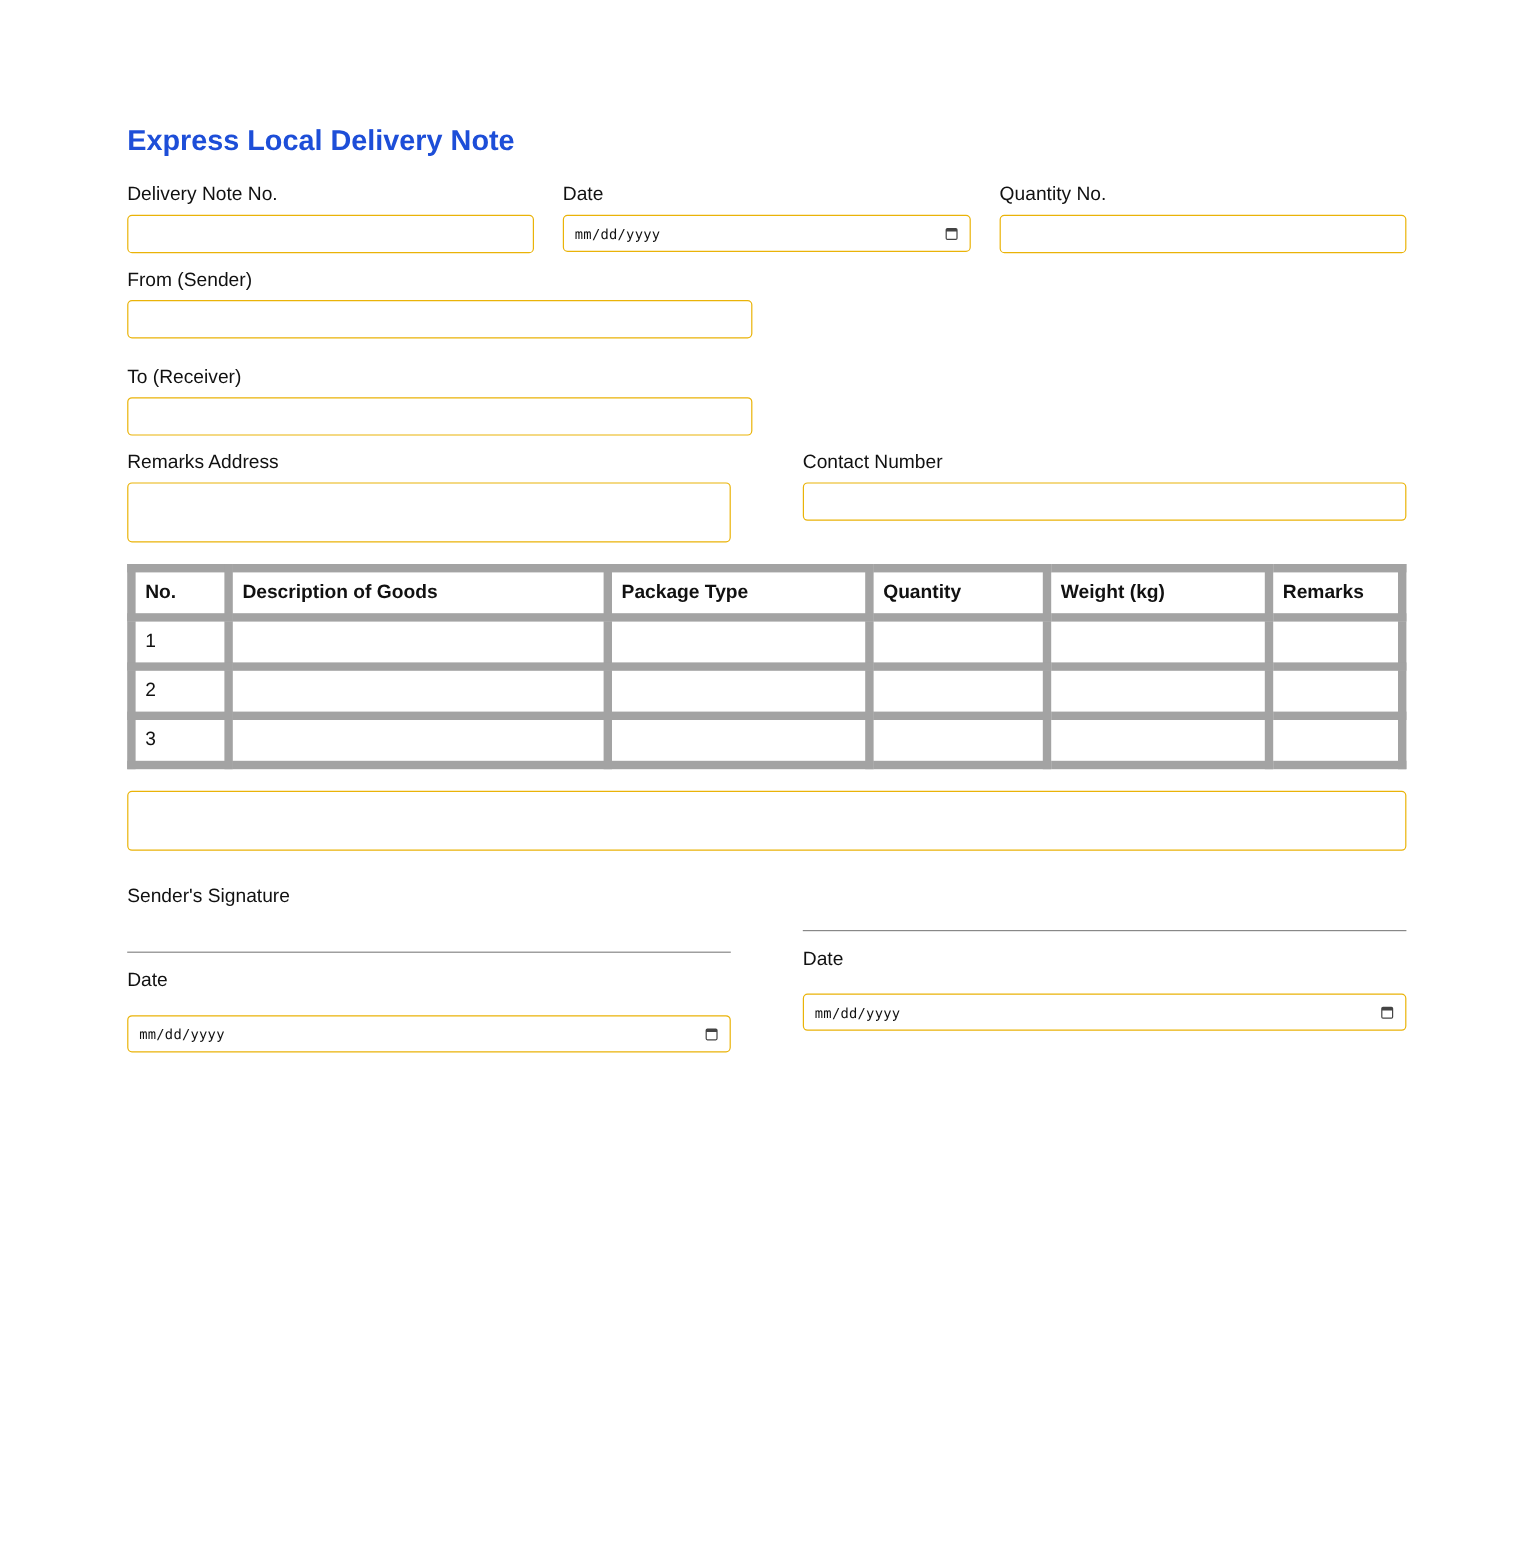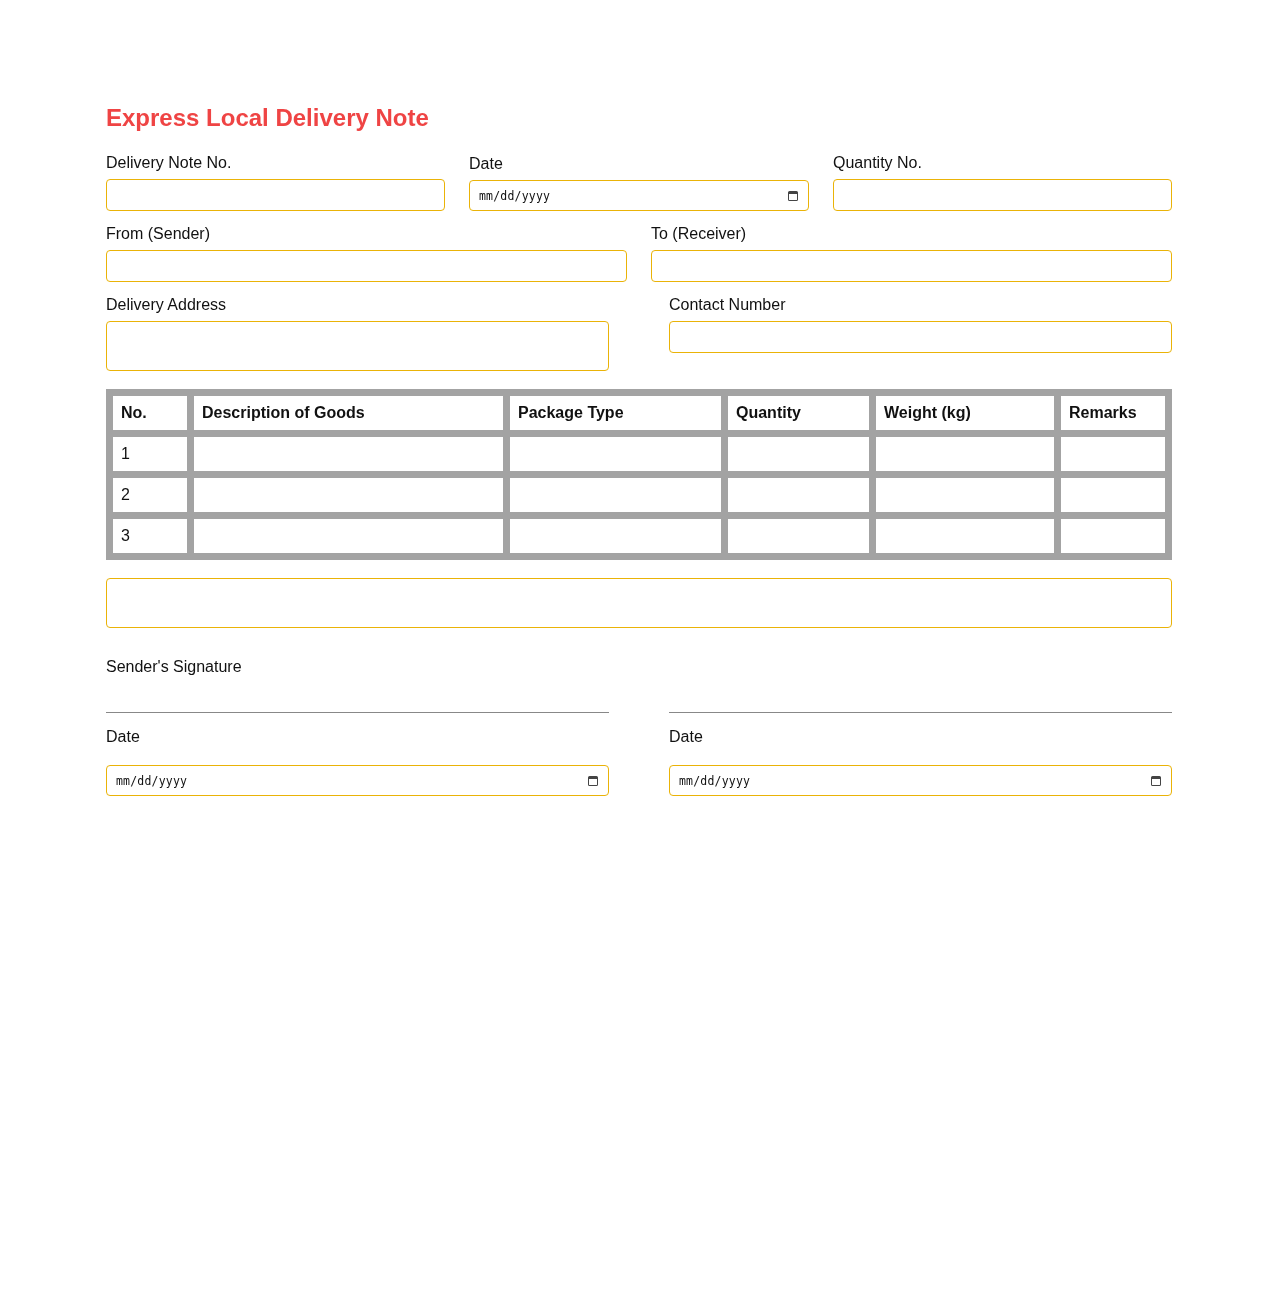--- a/index.html
+++ b/index.html
@@ -1,20 +1,20 @@
 <!DOCTYPE html>
 <html><head>
 <meta charset="utf-8">
 <style>
   html, body { margin: 0; padding: 0; background: #ffffff; }
   body { font-family: "Liberation Sans", sans-serif; color: #111; font-size: 16px; width: 1278px; height: 1300px; position: relative; }
   .page { position: absolute; left: 106px; top: 96px; width: 1066px; }
-  h1 { margin: 0; font-size: 24px; font-weight: bold; line-height: 44px; height: 44px; color: #ef4444; }
+  h1 { margin: 0; font-size: 24px; font-weight: bold; line-height: 44px; height: 44px; color: #1d4ed8; }
   .row { display: flex; }
-  .field { display: flex; flex-direction: column; justify-content: flex-end; }
+  .field { display: flex; flex-direction: column; }
   .field label { font-size: 16px; line-height: 18px; height: 18px; margin-bottom: 7px; color: #111; }
   .input { box-sizing: border-box; height: 32px; border: 1px solid #eab308; border-radius: 4px; background: #fff; width: 100%; position: relative; }
   .textarea { height: 50px; }
   .date { display: flex; align-items: center; padding-left: 9px; font-family: "DejaVu Sans Mono", monospace; font-size: 11.5px; color: #111; }
   .date .ph { flex: 1; letter-spacing: 0.2px; }
   .cal { width: 10px; height: 10px; border: 1.5px solid #444; border-top-width: 3px; border-radius: 1.5px; margin-right: 10px; box-sizing: border-box; }
   table { border-collapse: collapse; width: 1066px; margin-top: 0; }
   th, td { border: 7px solid #a3a3a3; text-align: left; padding: 0 8px; height: 34px; font-size: 16px; }
   th { font-weight: bold; }
   .sig-line { border-bottom: 1px solid #888; height: 1px; }
@@ -36,34 +36,34 @@
         <span class="ph">mm/dd/yyyy</span>
         <span class="cal"></span>
       </div>
     </div>
     <div class="field" style="width:339px;">
       <label>Quantity No.</label>
       <div class="input"></div>
     </div>
   </div>
 
-  <div class="row" style="margin-top:14px; gap:24px;">
+  <div class="row" style="margin-top:14px; gap:24px;flex-direction:column;">
     <div class="field" style="width:521px;">
       <label>From (Sender)</label>
       <div class="input"></div>
     </div>
     <div class="field" style="width:521px;">
       <label>To (Receiver)</label>
       <div class="input"></div>
     </div>
   </div>
 
   <div class="row" style="margin-top:14px; gap:24px; align-items:flex-start;">
     <div class="field" style="width:521px;">
-      <label>Delivery Address</label>
+      <label>Remarks Address</label>
       <div class="input textarea"></div>
     </div>
     <div class="field" style="width:521px;margin-left:36px;">
       <label>Contact Number</label>
       <div class="input"></div>
     </div>
   </div>
 
   <table style="margin-top:18px;">
     <thead>

